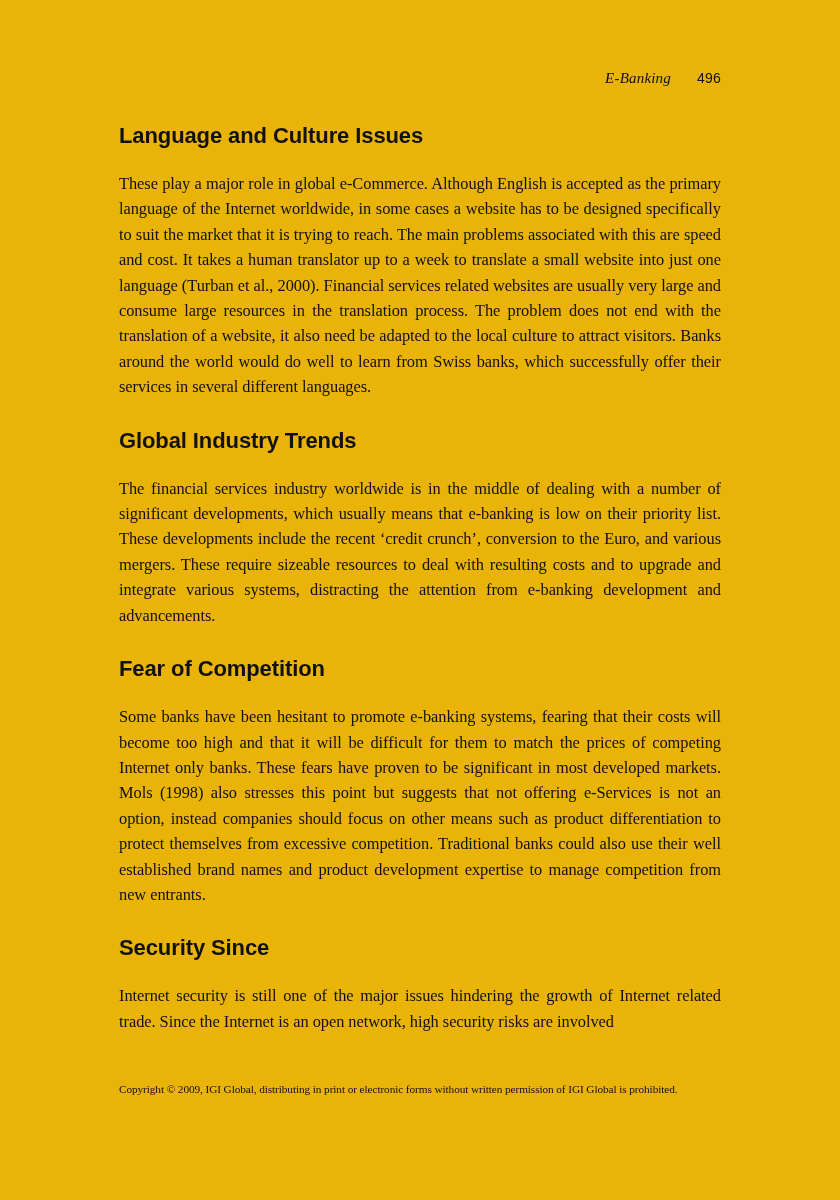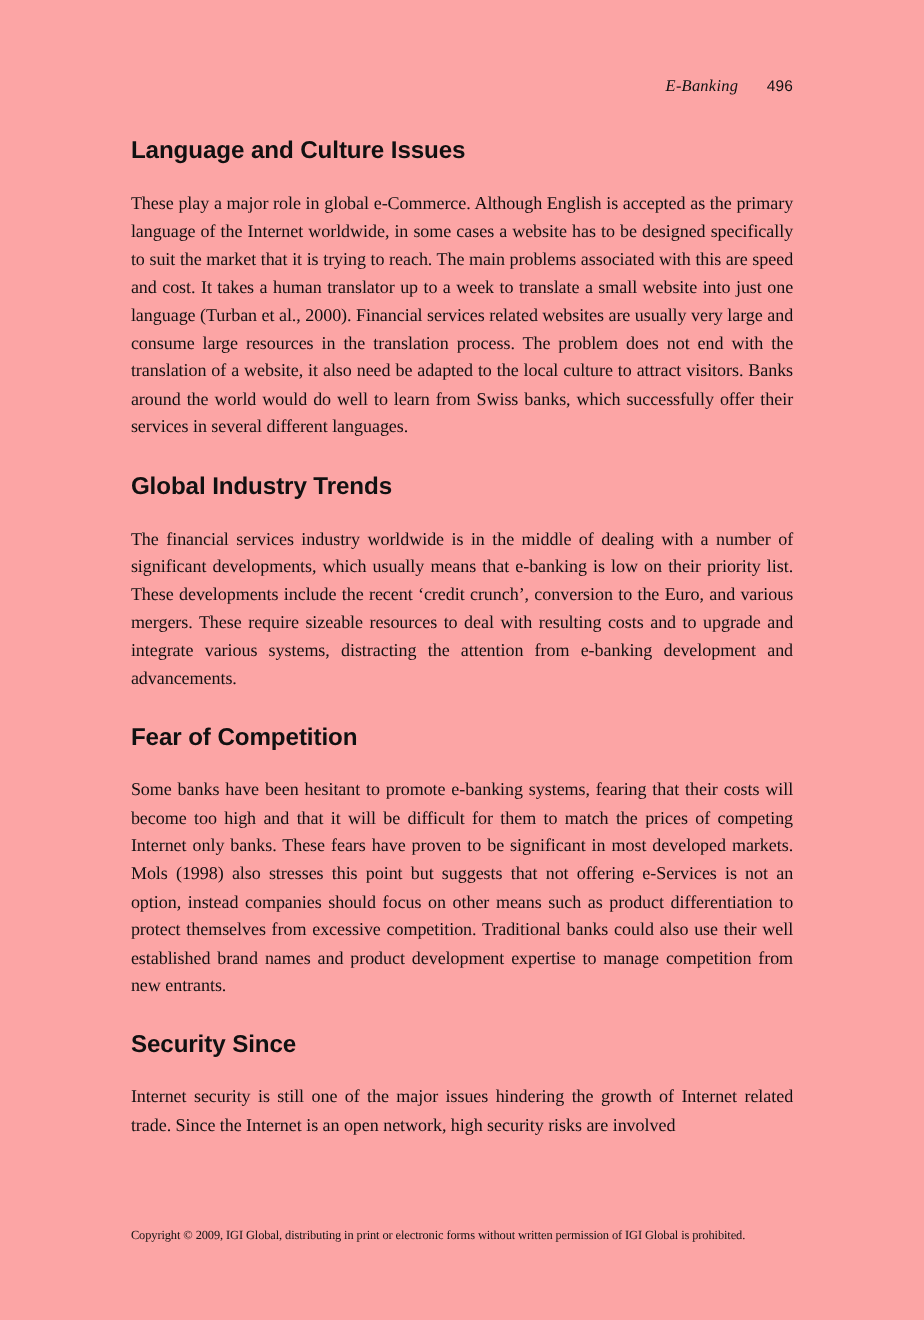--- a/index.html
+++ b/index.html
@@ -13,21 +13,21 @@
     position: relative;
     font-family: "Liberation Serif", serif;
     color: #111111;
     overflow: hidden;
   }
   .page {
     position: absolute;
     left: 0; top: 0;
     width: 840px;
     height: 1200px;
-    background: #fca5a5;
+    background: #eab308;
   }
   .content {
     position: absolute;
     left: 119px;
     top: 70px;
     width: 602px;
   }
   .running-head {
     display: flex;
     justify-content: flex-end;
@@ -65,21 +65,21 @@
     font-weight: bold;
     margin: 28px 0 22px 0;
     letter-spacing: -0.1px;
   }
   h2.section-heading.first {
     margin-top: 30px;
   }
   .footer {
     position: absolute;
     left: 119px;
-    top: 1116px;
+    top: 1082px;
     width: 604px;
     font-family: "Liberation Serif", serif;
     font-size: 11.3px;
     line-height: 15.5px;
     color: #111111;
     letter-spacing: -0.1px;
   }
 </style>
 </head>
 <body>

